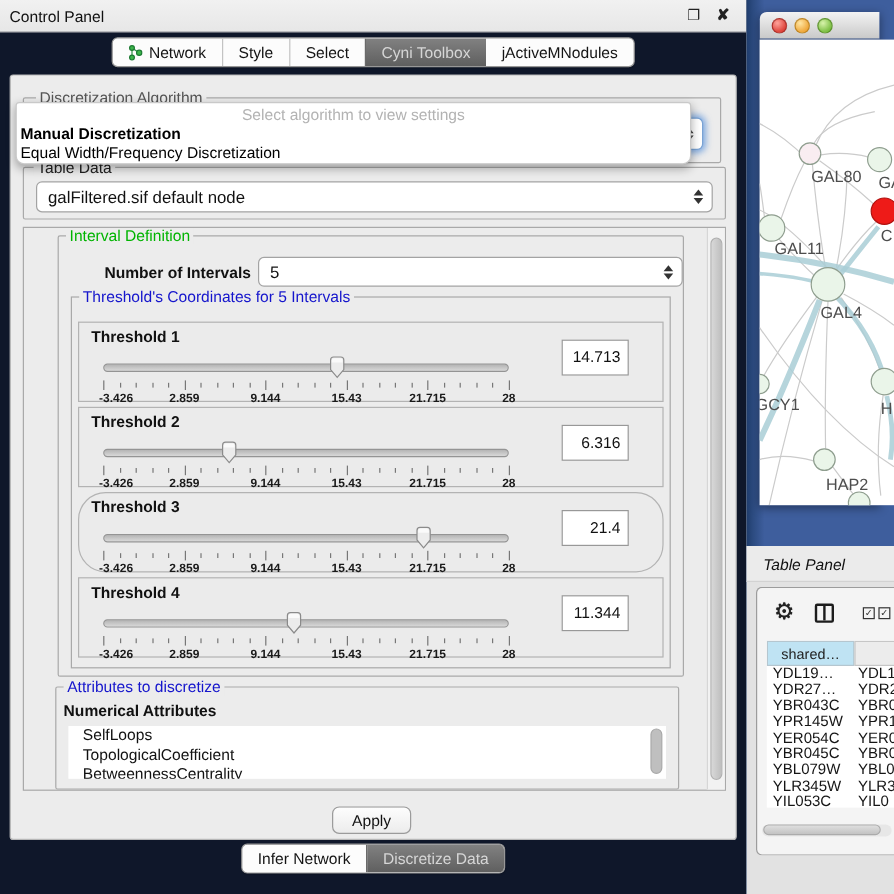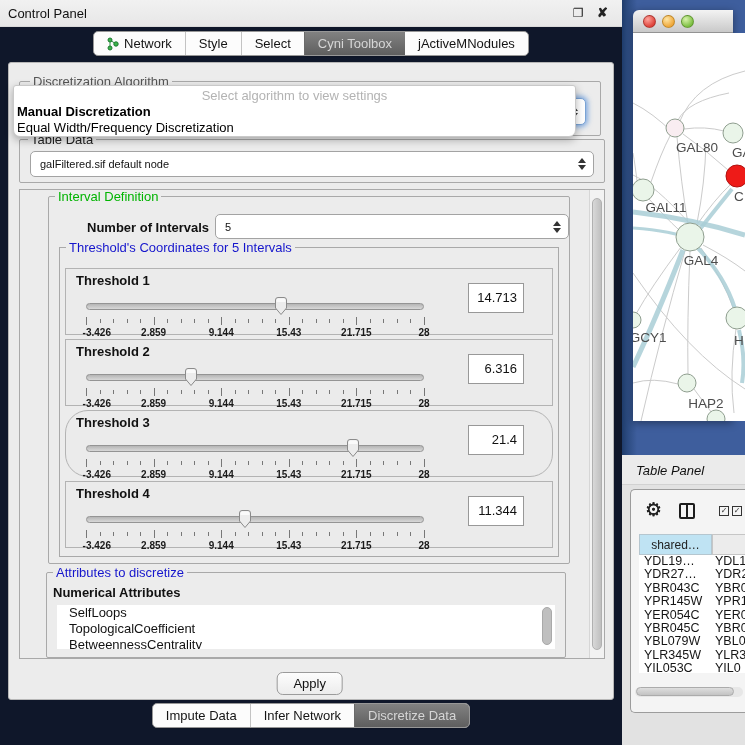--- a/index.html
+++ b/index.html
@@ -52,21 +52,21 @@
   .algo-popup{position:absolute;left:4px;top:22px;width:563px;height:52px;background:#fff;
     border:1px solid #c9c9c9;border-radius:3px 3px 7px 7px;z-index:6;
     box-shadow:0 3px 8px rgba(0,0,0,.30);padding-top:2px;}
   .popup-placeholder{height:16px;line-height:16px;text-align:center;color:#b3b3b3;font-size:13px;}
   .popup-option{height:16px;line-height:16px;font-size:13px;color:#000;padding-left:3px;}
   .popup-option.bold{font-weight:bold;}
 
   
   .tabledata-group{left:10px;top:76px;width:586px;height:44px;}
   .combo{position:absolute;background:#fff;border:1px solid #a3a3a3;border-radius:5px;
-    font-size:11px;color:#111;}
+    font-size:14px;color:#111;}
   .combo .combo-text{position:absolute;left:9px;top:50%;transform:translateY(-50%);white-space:nowrap;}
   .td-combo{left:10px;right:10px;top:11px;height:26px;}
 
   
   .scrollpane{position:absolute;left:10px;top:126px;width:586px;height:470px;
     border:1px solid #a9a9a9;background:#ececec;}
   .vscroll{position:absolute;right:0;top:0;bottom:0;width:15px;background:#f2f2f2;
     border-left:1px solid #d6d6d6;}
   .vthumb{position:absolute;left:2px;top:8px;bottom:8px;width:10px;border-radius:5px;
     background:linear-gradient(to right,#d8d8d8,#bfbfbf);border:1px solid #b0b0b0;}
@@ -446,23 +446,20 @@
           </div>
       </div>
 
       <div class="apply-row">
         <button class="apply-btn">Apply</button>
       </div>
     </div>
 
     <div class="tabbar bottom">
       <div class="tabgroup" id="bottom-tabs">
-          <div class="tab">
-            <span>Impute Data</span>
-          </div>
           <div class="tab">
             <span>Infer Network</span>
           </div>
           <div class="tab selected">
             <span>Discretize Data</span>
           </div>
         </div>
     </div>
   </div>
 

